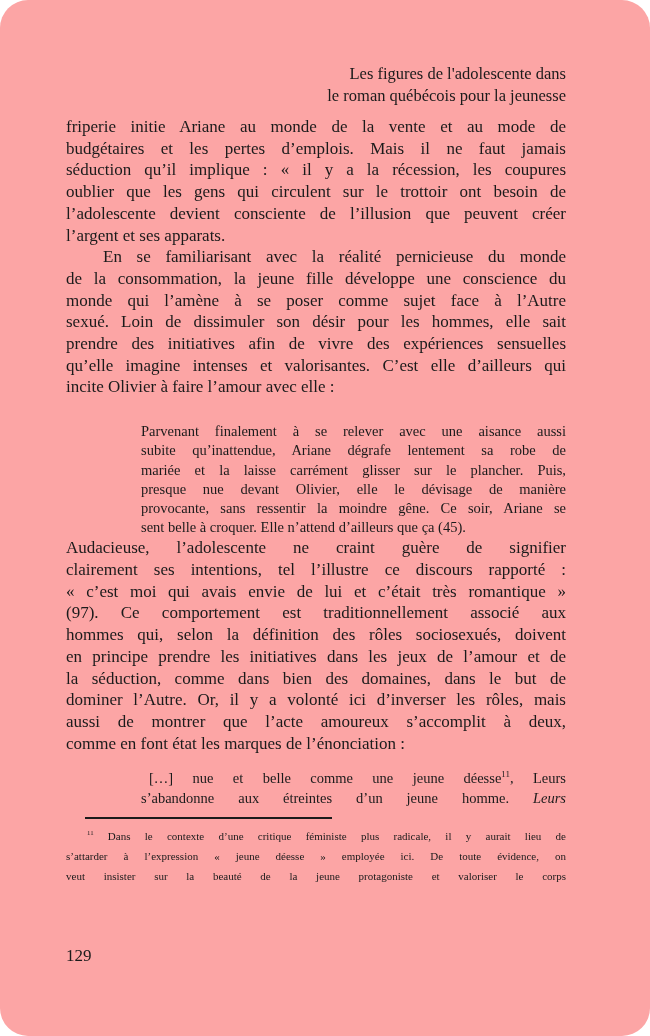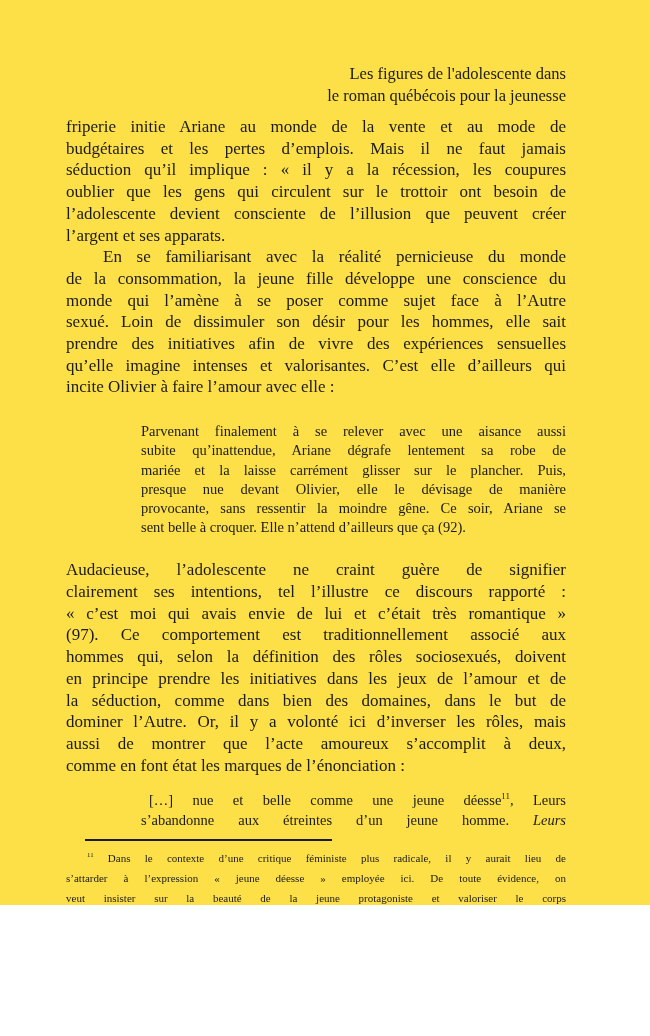--- a/index.html
+++ b/index.html
@@ -1,23 +1,24 @@
 <!DOCTYPE html>
 <html><head>
 <meta charset="utf-8">
 <style>
   html, body { margin: 0; padding: 0; background: #ffffff; }
   .page {
     position: relative;
     width: 650px;
-    height: 905px;
-    background: #fde047;
+    height: 1036px;
+    background: #fca5a5;
     color: #1b1b1b;
     font-family: "Liberation Serif", "DejaVu Serif", serif;
     overflow: hidden;
+    border-radius: 28px;
   }
   .running-header {
     position: absolute;
     top: 63px;
     left: 66px;
     width: 500px;
     text-align: right;
     font-size: 16.5px;
     line-height: 21.5px;
   }
@@ -37,21 +38,21 @@
   .indent1 { text-indent: 37px; }
   .indent-q { text-indent: 8px; }
   .indent-fn { text-indent: 21px; }
   .blockquote {
     margin-left: 75px;
     width: 425px;
     font-size: 14.5px;
   }
   .blockquote .qline { line-height: 19.2px; text-align: justify; }
   .q1 { margin-top: 24px; }
-  .p3 { margin-top: 22px; }
+  .p3 { }
   .q2 { margin-top: 15px; }
   .fn-rule {
     margin-top: 9px;
     margin-left: 19px;
     width: 247px;
     height: 2px;
     background: #1b1b1b;
   }
   .footnote {
     margin-top: 7px;
@@ -104,21 +105,21 @@
       <div class="bline jl">qu’elle imagine intenses et valorisantes. C’est elle d’ailleurs qui</div>
       <div class="bline ll">incite Olivier à faire l’amour avec elle :</div>
     </div>
 
     <div class="blockquote q1">
       <div class="qline jl">Parvenant finalement à se relever avec une aisance aussi</div>
       <div class="qline jl">subite qu’inattendue, Ariane dégrafe lentement sa robe de</div>
       <div class="qline jl">mariée et la laisse carrément glisser sur le plancher. Puis,</div>
       <div class="qline jl">presque nue devant Olivier, elle le dévisage de manière</div>
       <div class="qline jl">provocante, sans ressentir la moindre gêne. Ce soir, Ariane se</div>
-      <div class="qline ll">sent belle à croquer. Elle n’attend d’ailleurs que ça (92).</div>
+      <div class="qline ll">sent belle à croquer. Elle n’attend d’ailleurs que ça (45).</div>
     </div>
 
     <div class="p3">
       <div class="bline jl">Audacieuse, l’adolescente ne craint guère de signifier</div>
       <div class="bline jl">clairement ses intentions, tel l’illustre ce discours rapporté :</div>
       <div class="bline jl">« c’est moi qui avais envie de lui et c’était très romantique »</div>
       <div class="bline jl">(97). Ce comportement est traditionnellement associé aux</div>
       <div class="bline jl">hommes qui, selon la définition des rôles sociosexués, doivent</div>
       <div class="bline jl">en principe prendre les initiatives dans les jeux de l’amour et de</div>
       <div class="bline jl">la séduction, comme dans bien des domaines, dans le but de</div>

